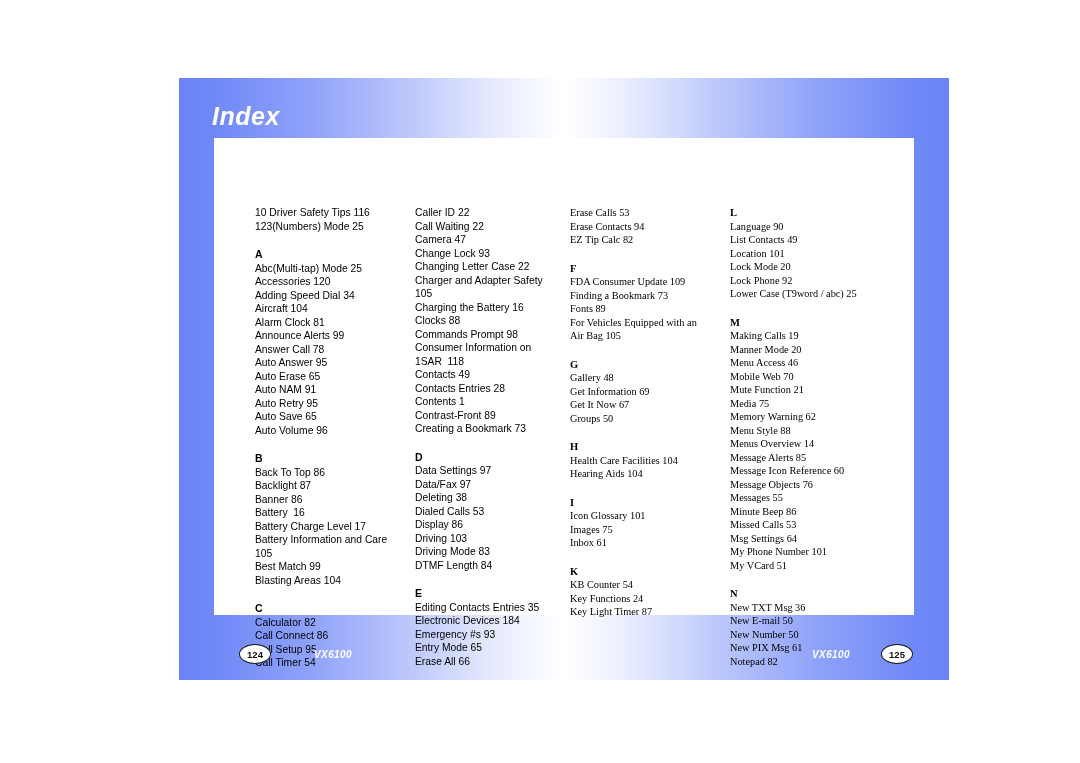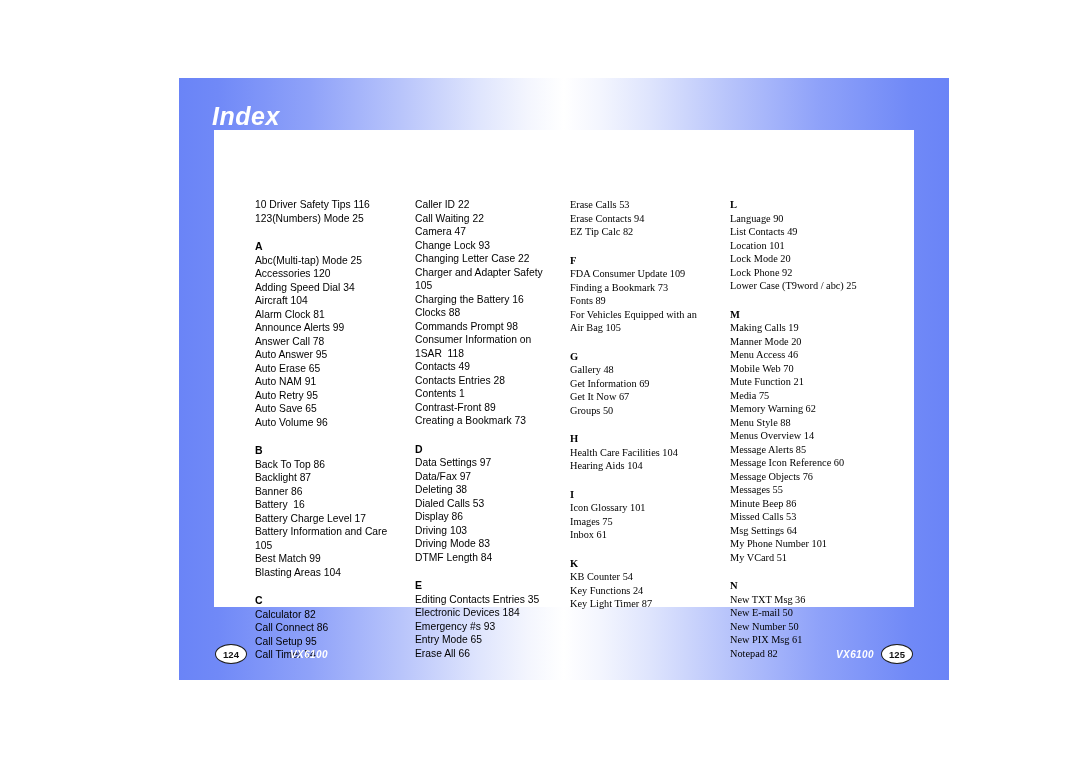--- a/index.html
+++ b/index.html
@@ -58,21 +58,21 @@
         #b9c5fb 42%,
         #8fa2f9 66%,
         #7089f7 90%,
         #6a84f7 100%);
   }
 
   
   .content-card {
     position: absolute;
     background: #ffffff;
-    top: 52px;
+    top: 60px;
     height: 477px;
     box-sizing: border-box;
   }
   .page-left .content-card {
     left: 35px;
     right: 0;
   }
   .page-right .content-card {
     left: 0;
     right: 35px;
@@ -146,20 +146,21 @@
     border-radius: 50%;
     background: #ffffff;
     border: 1.4px solid #1a1a1a;
     color: #111111;
     font-size: 9.5px;
     font-weight: bold;
     display: flex;
     align-items: center;
     justify-content: center;
     box-sizing: border-box;
+    margin-left: 24px;
   }
 
   .model-name {
     font-size: 10px;
     font-style: italic;
     font-weight: bold;
     color: #ffffff;
     letter-spacing: 0.4px;
     margin-left: 36px;
   }

